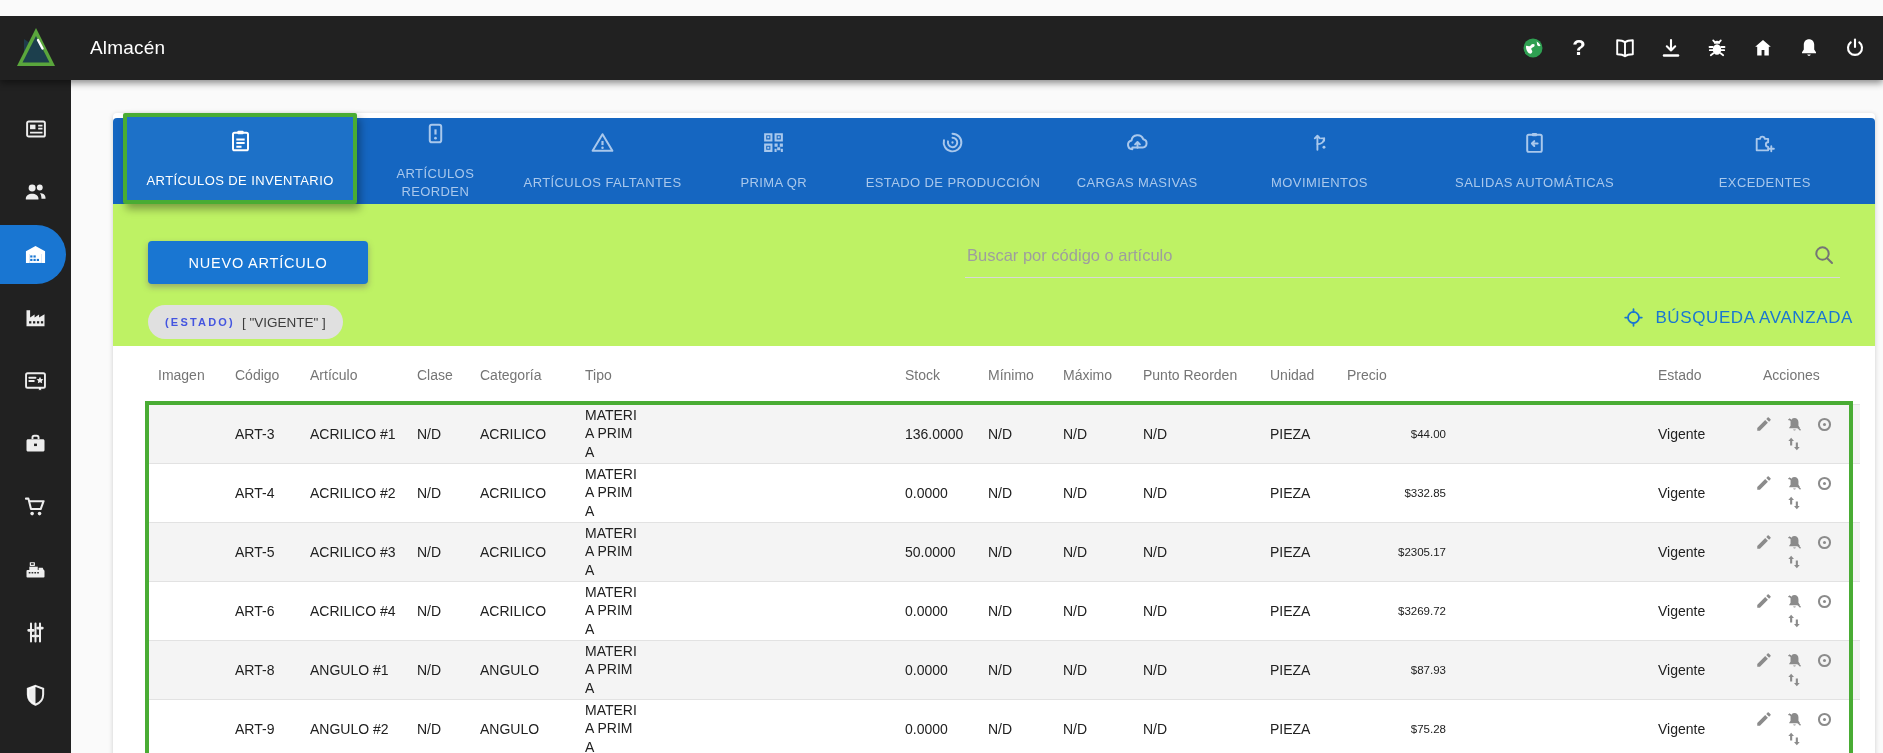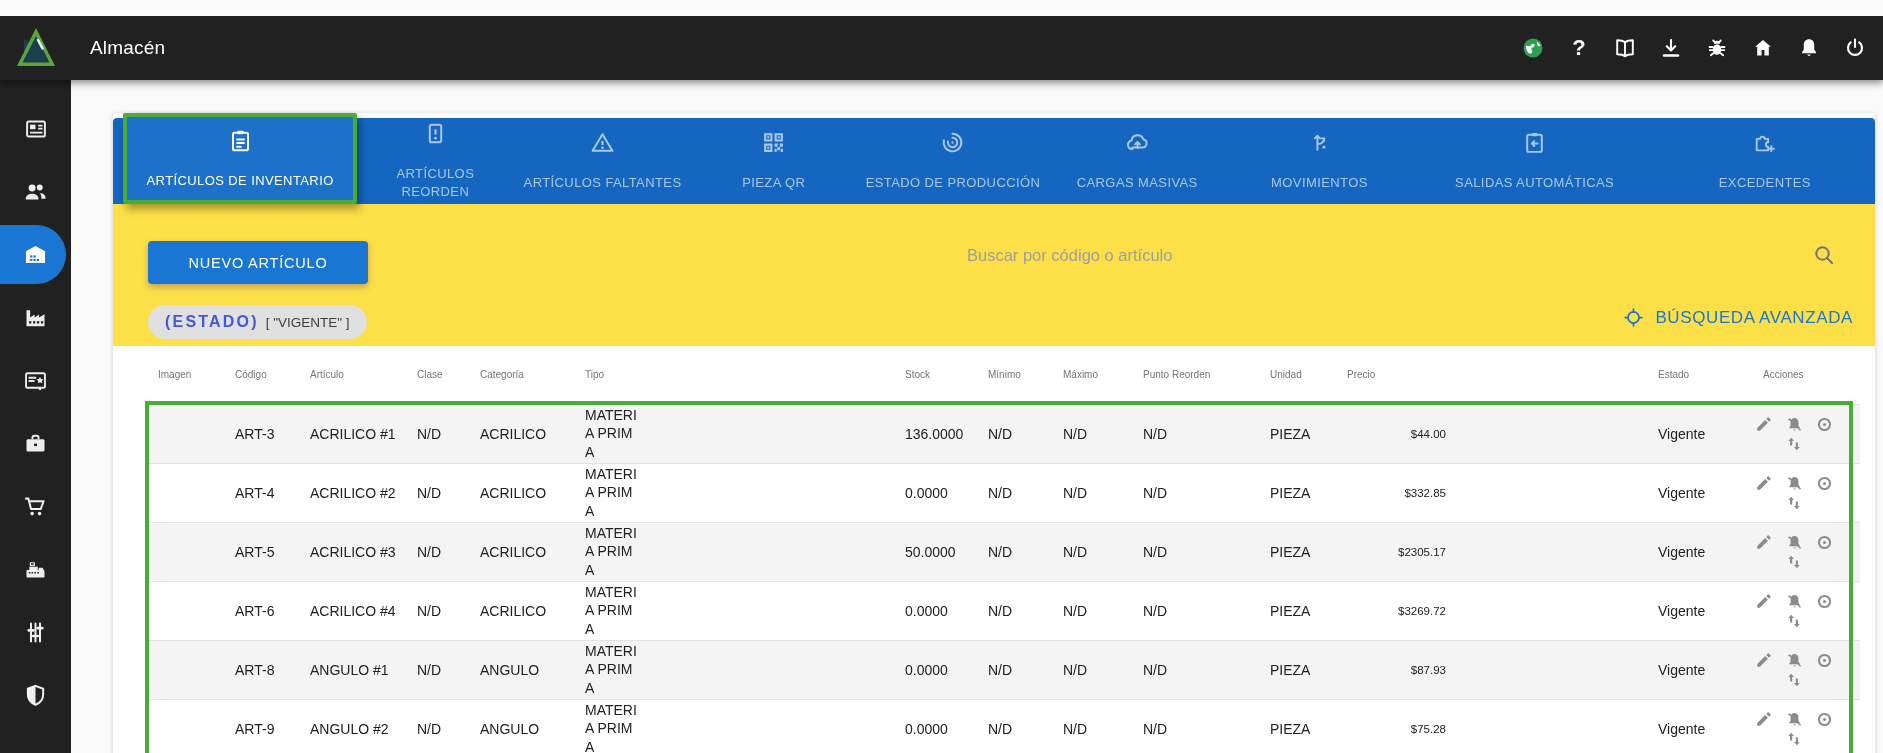--- a/index.html
+++ b/index.html
@@ -38,41 +38,41 @@
   .tab-label { font-size:13px; font-weight:500; letter-spacing:.4px; line-height:1.35; }
   .tab:nth-child(1){flex-basis:212px}.tab:nth-child(2){flex-basis:134px}.tab:nth-child(3){flex-basis:156px}
   .tab:nth-child(4){flex-basis:142px}.tab:nth-child(5){flex-basis:172px}.tab:nth-child(6){flex-basis:152px}
   .tab:nth-child(7){flex-basis:168px}.tab:nth-child(8){flex-basis:218px}.tab:nth-child(9){flex-basis:198px}
   .tab:nth-child(10){flex-basis:175px}
   .tab.active { margin-top:-5px; height:91px; background:var(--active-tab-blue,#1d71c8); color:#fff;
     border:4px solid var(--annotation-green,#49ac34); box-shadow:3px 5px 9px rgba(0,0,0,.35);
     z-index:2; border-radius:2px; }
 
   
-  .toolbar { position:relative; height:142px; background:#fde047;padding-left:38px; }
+  .toolbar { position:relative; height:142px; background:#bef264;padding-left:38px; }
   .new-btn { position:absolute; left:35px; top:37px; width:220px; height:43px;
     background:var(--primary-blue,#1976d2); color:#fff; border:none; border-radius:4px;
     font-family:inherit; font-size:14.5px; font-weight:500; letter-spacing:.8px; cursor:pointer;
     box-shadow:0 3px 6px rgba(90,40,110,.35); }
   .searchbox { position:absolute; left:852px; top:28px; width:875px; height:46px;
     border-bottom:1px solid #d8d8d8; }
   .searchbox input { width:100%; height:100%; border:none; outline:none; background:transparent;
     font-family:inherit; font-size:16.5px; color:#555; padding:8px 44px 6px 2px; }
   .searchbox input::placeholder { color:#9e9e9e; }
   .search-ic { position:absolute; right:4px; top:11px; color:#757575; cursor:pointer; }
   .chip { position:absolute; left:35px; top:101px; height:34px; background:var(--chip-bg,#e0e0e0);
     border-radius:17px; display:flex; align-items:center; padding:0 17px; gap:7px; cursor:pointer; }
-  .chip-key { color:var(--chip-label-blue,#4455e0); font-weight:700; font-size:16px; letter-spacing:2.2px; }
+  .chip-key { color:var(--chip-label-blue,#4455e0); font-weight:700; font-size:11px; letter-spacing:2.2px; }
   .chip-val { color:#3d3d3d; font-size:13.5px; }
   .adv { position:absolute; right:22px; top:103px; display:flex; align-items:center; gap:11px;
     color:var(--link-blue,#1976d2); font-size:17px; font-weight:500; letter-spacing:.6px; cursor:pointer; }
 
   
   .tbl { margin-left:32px; width:1715px; border-collapse:collapse; table-layout:fixed; }
-  .tbl th { height:58px; text-align:left; font-weight:400; font-size:10px;
+  .tbl th { height:58px; text-align:left; font-weight:400; font-size:14px;
     color:var(--header-text,#757575); padding-left:13px; border-bottom:1px solid #e4e4e4; }
   .tbl td { height:59px; font-size:14px; color:var(--cell-text,#212121); padding-left:13px;
     border-bottom:1px solid #e2e2e2; vertical-align:middle; }
   .tbl tbody tr:nth-child(odd) { background:var(--row-stripe,#f4f4f4); }
   .tbl th:nth-child(12) { padding-right:0; }
   .tbl td:nth-child(12) { text-align:right; padding-right:14px; font-size:11.5px; }
   .tbl th:nth-child(13), .tbl td:nth-child(13) { padding-left:198px; }
   .tbl th:nth-child(14) { padding-left:28px; }
   .tbl td:nth-child(14) { padding-left:14px; }
   .tight { display:inline-block; max-width:56px; word-break:break-all; line-height:1.3; }
@@ -268,21 +268,21 @@
           <path d="M12 4 21.5 20h-19z"></path>
           <path d="M12 10.5v4" stroke-width="2.1"></path>
           <circle cx="12" cy="17" r="1.2" fill="currentColor" stroke="none"></circle>
         </svg>
         <span class="tab-label">ARTÍCULOS FALTANTES</span>
       </div>
       <div class="tab">
         <svg viewBox="0 0 24 24" width="25" height="25" fill="currentColor" fill-rule="evenodd">
           <path d="M3 3h8v8H3zm2 2v4h4V5zM6 6h2v2H6zM13 3h8v8h-8zm2 2v4h4V5zm1 1h2v2h-2zM3 13h8v8H3zm2 2v4h4v-4zm1 1h2v2H6zM13 13h3v3h-3zm5 0h3v3h-3zm-2.5 3.5h3v3h-3zM13 18h2v3h-2zm6 0h2v3h-2z"></path>
         </svg>
-        <span class="tab-label">PIEZA QR</span>
+        <span class="tab-label">PRIMA QR</span>
       </div>
       <div class="tab">
         <svg viewBox="0 0 24 24" width="25" height="25" fill="none" stroke="currentColor" stroke-width="1.9" stroke-linecap="round">
           <path d="M12 3.5a8.5 8.5 0 1 1-8.2 6.3"></path>
           <path d="M12 7.5a4.5 4.5 0 1 1-4.3 3.4"></path>
           <circle cx="12" cy="12" r="1.1" fill="currentColor" stroke="none"></circle>
         </svg>
         <span class="tab-label">ESTADO DE PRODUCCIÓN</span>
       </div>
       <div class="tab">

